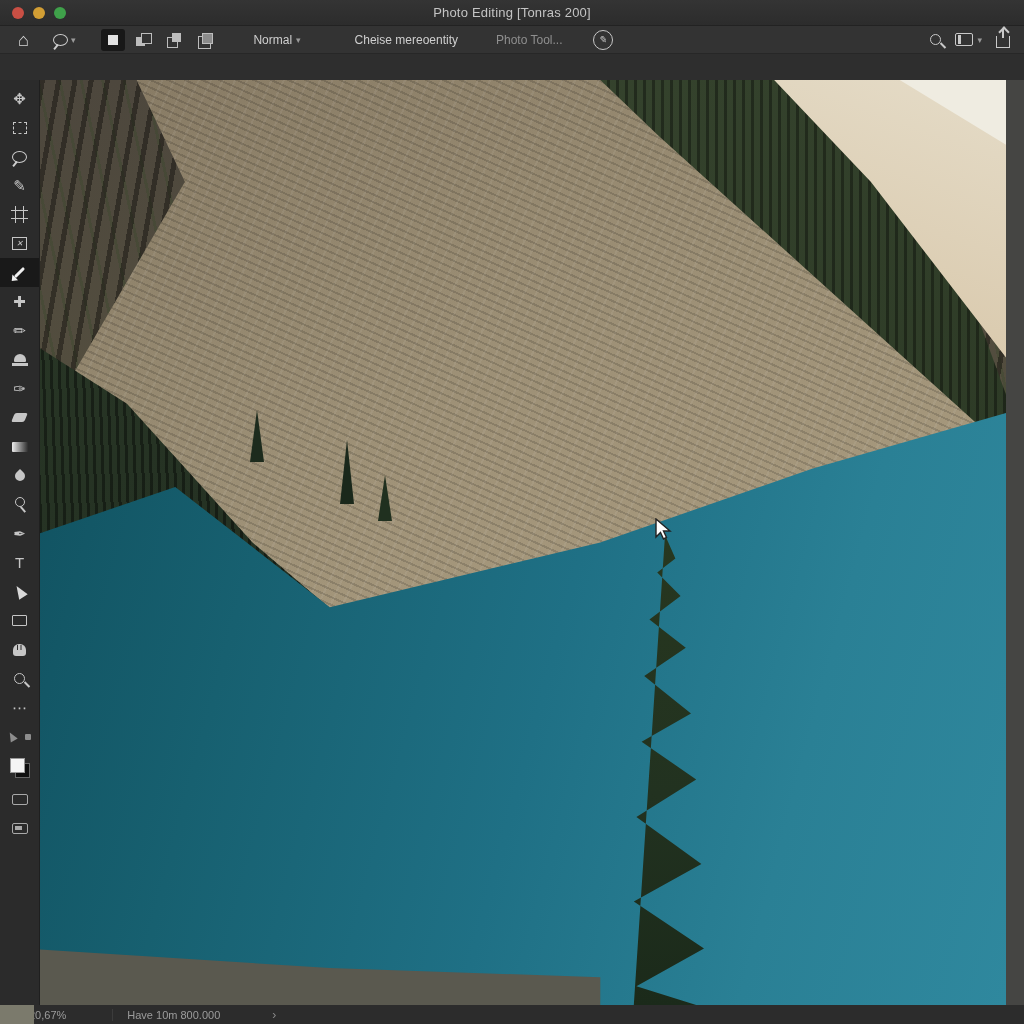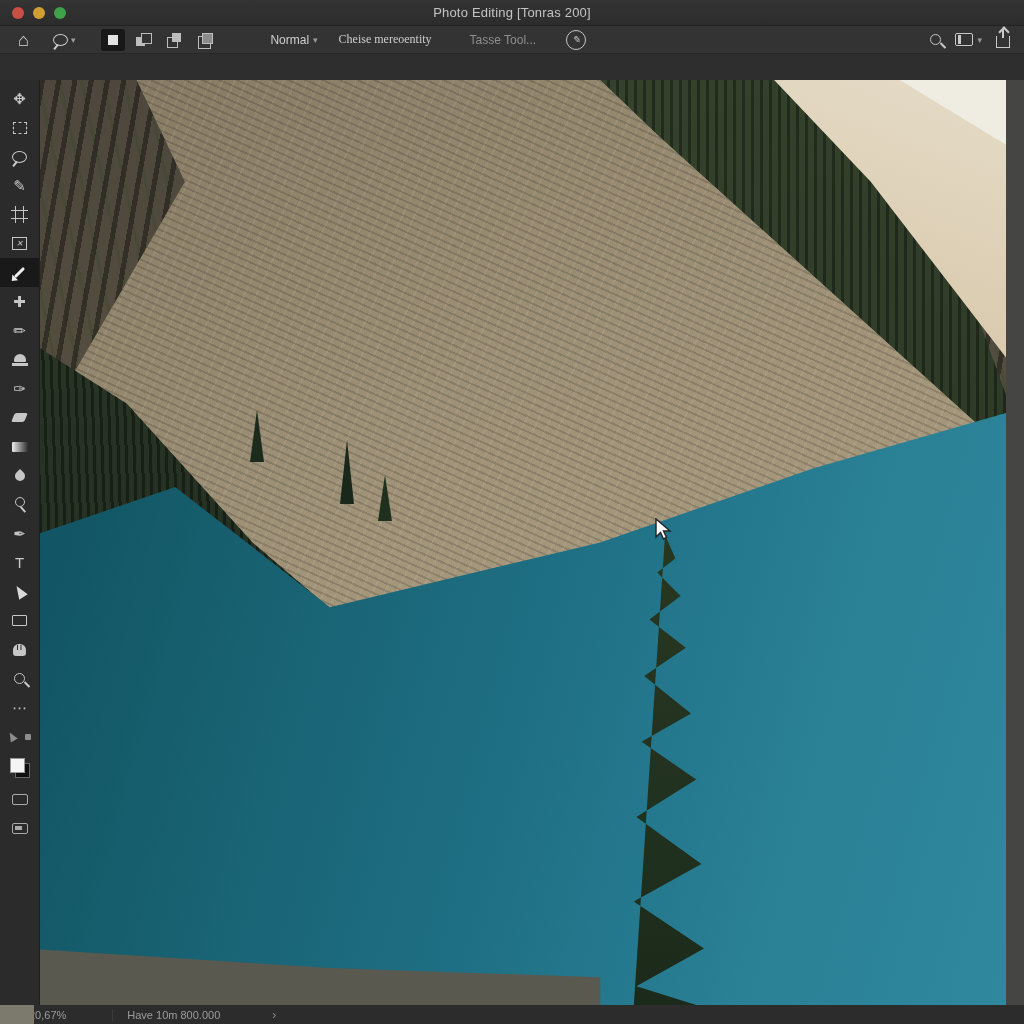--- a/index.html
+++ b/index.html
@@ -30,22 +30,22 @@
   .mode { position:relative; width:24px; height:22px; border-radius:3px; }
   .mode.active { background:#181818; }
   .mode.active::before { content:""; position:absolute; left:7px; top:6px; width:10px; height:10px; background:#e2e2e2; }
   .mode.m2::before { content:""; position:absolute; left:4px; top:8px; width:9px; height:9px; background:#bdbdbd; }
   .mode.m2::after  { content:""; position:absolute; left:9px; top:4px; width:9px; height:9px; border:1px solid #bdbdbd; background:#333; }
   .mode.m3::before { content:""; position:absolute; left:4px; top:8px; width:9px; height:9px; border:1px solid #bdbdbd; }
   .mode.m3::after  { content:""; position:absolute; left:9px; top:4px; width:9px; height:9px; background:#bdbdbd; }
   .mode.m4::before { content:""; position:absolute; left:4px; top:7px; width:11px; height:11px; border:1px solid #bdbdbd; }
   .mode.m4::after  { content:""; position:absolute; left:8px; top:4px; width:9px; height:9px; background:#8b8b8b; border:1px solid #bdbdbd; }
   .ob-label { display:flex; align-items:center; gap:4px; }
-  .ob-normal { margin-left:52px; }
-  .ob-refine { margin-left:21px;font-family:Liberation Serif, serif; }
+  .ob-normal { margin-left:35px; }
+  .ob-refine { margin-left:54px; }
   .ob-toolbtn { margin-left:38px; color:#8f8f8f; }
   .ob-pen { margin-left:30px; width:20px; height:20px; border:1.4px solid #c6c6c6; border-radius:50%;
     display:flex; align-items:center; justify-content:center; font-size:10px; color:#c6c6c6; }
   .ob-right { margin-left:auto; margin-right:14px; display:flex; align-items:center; gap:14px; }
   .i-search { position:relative; width:11px; height:11px; border:1.8px solid #c9c9c9; border-radius:50%; display:inline-block; }
   .i-search::after { content:""; position:absolute; right:-4px; bottom:-5px; width:2px; height:7px; background:#c9c9c9; transform:rotate(-45deg); }
   .i-workspace { position:relative; width:18px; height:13px; border:1.6px solid #c9c9c9; border-radius:2px; display:inline-block; }
   .i-workspace::before { content:""; position:absolute; left:2px; top:1px; bottom:1px; width:3px; background:#c9c9c9; }
   .ws-wrap { display:flex; align-items:center; gap:4px; }
   .i-share { position:relative; width:14px; height:12px; border:1.6px solid #c9c9c9; border-top:none; display:inline-block; margin-top:4px; }
@@ -175,21 +175,21 @@
       <span class="mode active"></span>
       <span class="mode m2"></span>
       <span class="mode m3"></span>
       <span class="mode m4"></span>
     </span>
     <span class="ob-label ob-normal">
       <span>Normal</span>
       <span class="caret">▾</span>
     </span>
     <span class="ob-label ob-refine">Cheise mereoentity</span>
-    <span class="ob-label ob-toolbtn">Tasse Tool...</span>
+    <span class="ob-label ob-toolbtn">Photo Tool...</span>
     <span class="ob-pen">
         <i>✎</i>
       </span>
     <span class="ob-right">
       <span class="i-search"></span>
       <span class="ws-wrap">
         <span class="i-workspace"></span>
         <span class="caret">▾</span>
       </span>
       <span class="i-share"></span>

